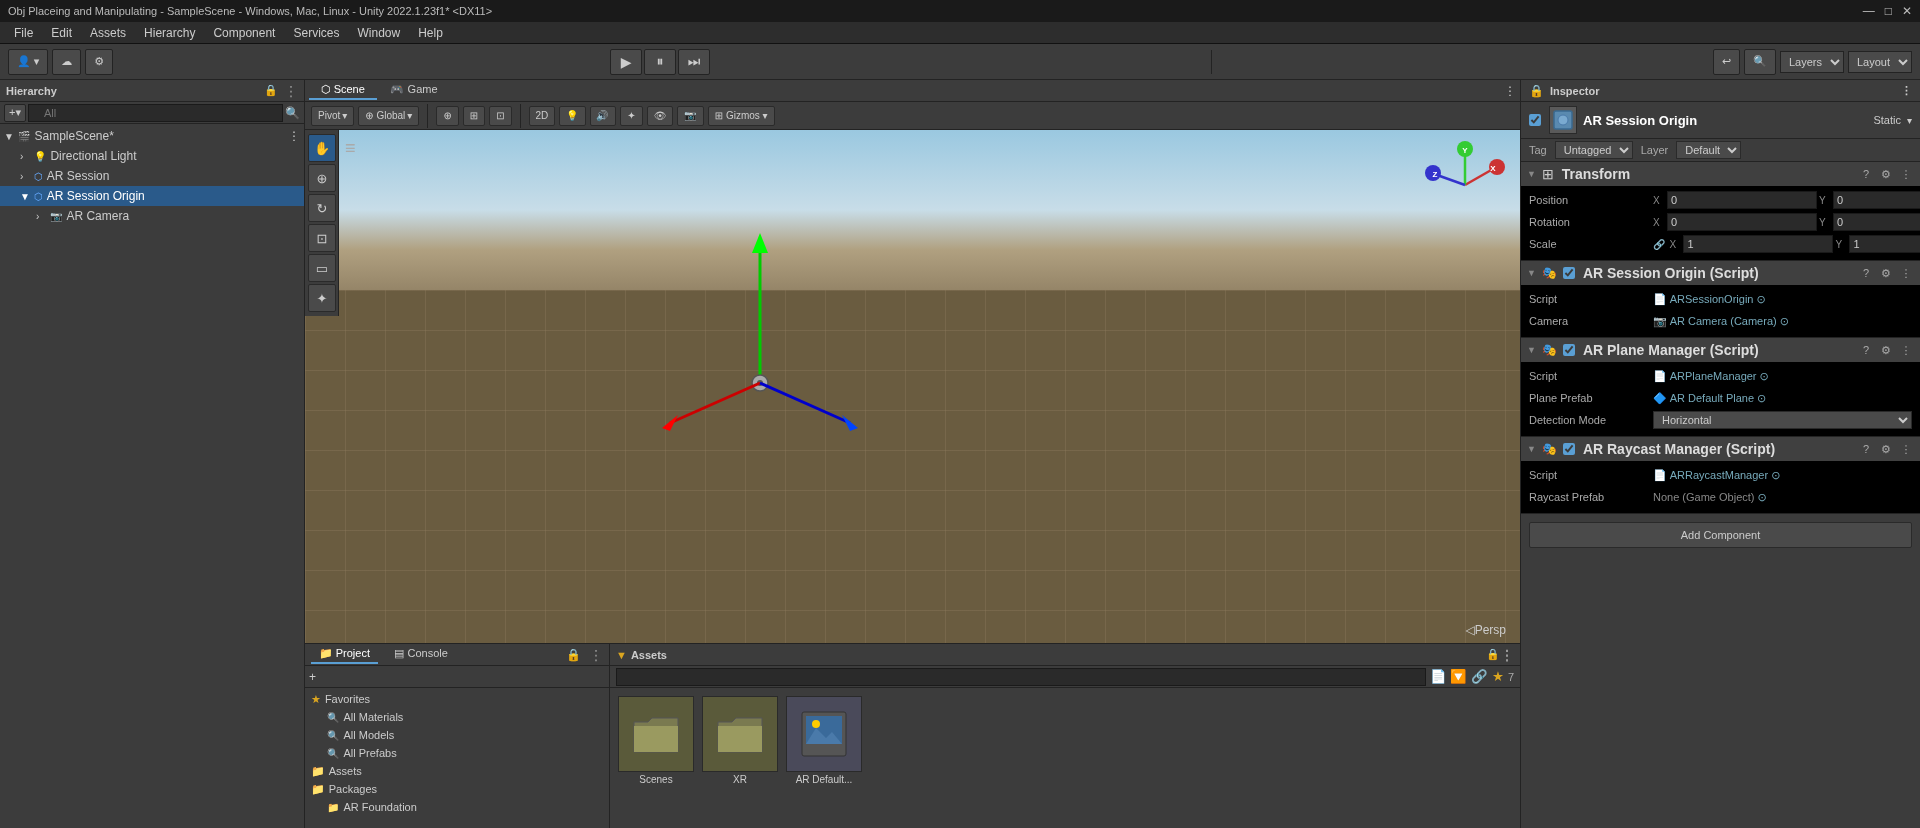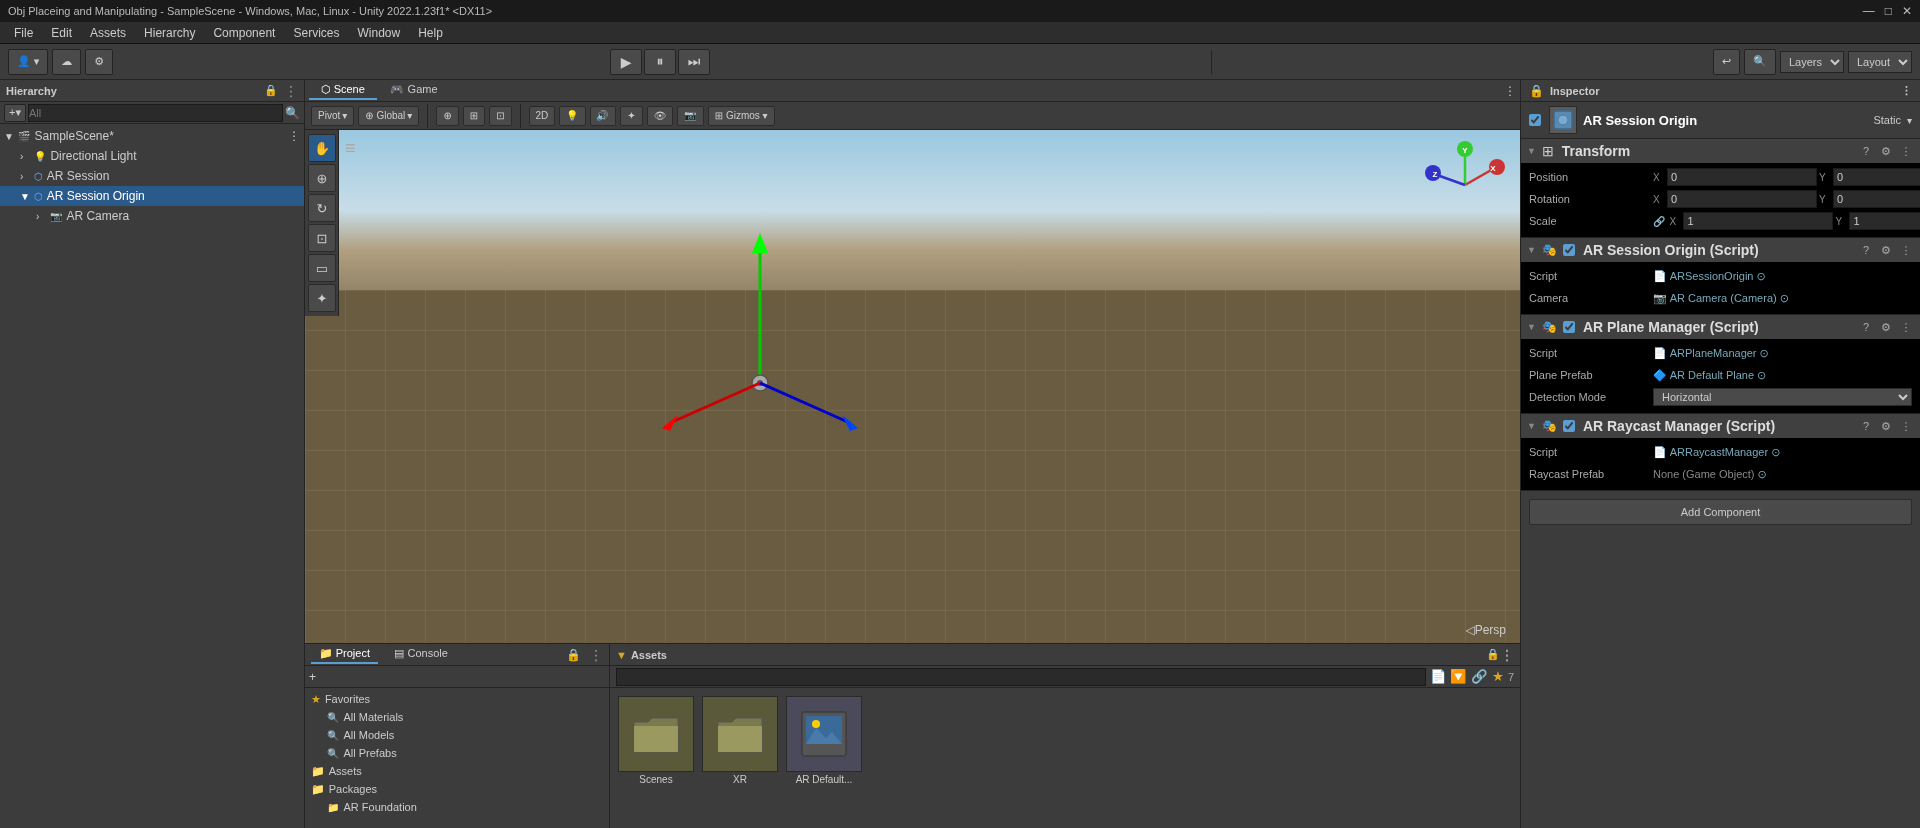--- a/index.html
+++ b/index.html
@@ -124,21 +124,21 @@
       padding: 0 4px;
       gap: 2px;
       border-bottom: 1px solid #232323;
     }
     #hierarchy-search {
       flex: 1;
       height: 18px;
       background: #2a2a2a;
       border: 1px solid #1a1a1a;
       color: #ccc;
-      padding: 0 0;
+      padding: 0 15px;
       font-size: 11px;
     }
 
     
     #hierarchy-tree {
       flex: 1;
       overflow-y: auto;
       padding: 2px 0;
     }
     .tree-item {
@@ -898,20 +898,30 @@
         <svg width="24" height="24" viewBox="0 0 24 24">
           <rect x="3" y="3" width="18" height="18" rx="2" fill="#5a8ab0" stroke="#3a6a90" stroke-width="1.5"></rect>
           <circle cx="12" cy="12" r="5" fill="#7aaad0" stroke="#4a7aaa" stroke-width="1"></circle>
         </svg>
       </div>
       <span id="obj-name" style="flex:1; font-size:13px; font-weight:bold; color:#fff;">AR Session Origin</span>
       <span id="obj-static" style="font-size:11px; color:#ccc;">Static</span>
       <span style="font-size:10px; cursor:pointer;">▾</span>
     </div>
 
+    <div id="tag-layer-row">
+      <span style="color:#aaa;">Tag</span>
+      <select class="tag-layer-select">
+        <option>Untagged</option>
+      </select>
+      <span style="color:#aaa;">Layer</span>
+      <select class="tag-layer-select">
+        <option>Default</option>
+      </select>
+    </div>
 
     <div class="component-section">
       <div class="component-header">
         <span class="collapse-arrow">▼</span>
         <span style="margin-right:4px; font-size:14px;">⊞</span>
         <span class="component-title">Transform</span>
         <div class="component-icons">
           <span class="comp-icon-btn">?</span>
           <span class="comp-icon-btn">⚙</span>
           <span class="comp-icon-btn">⋮</span>

